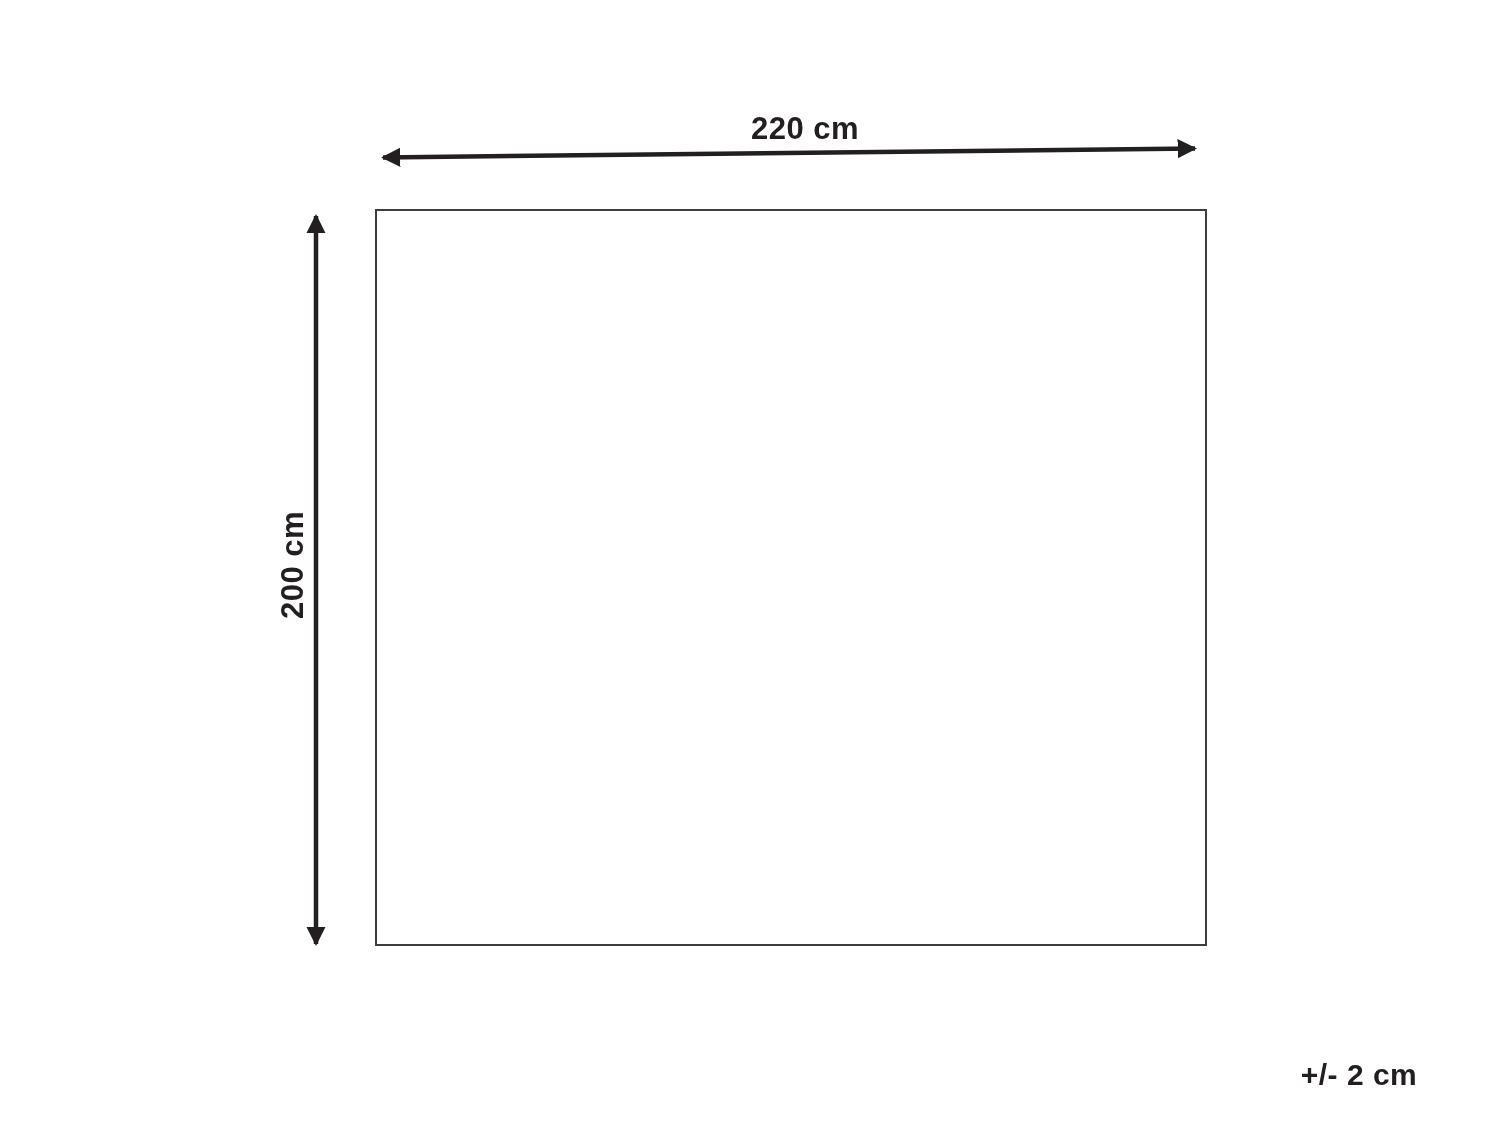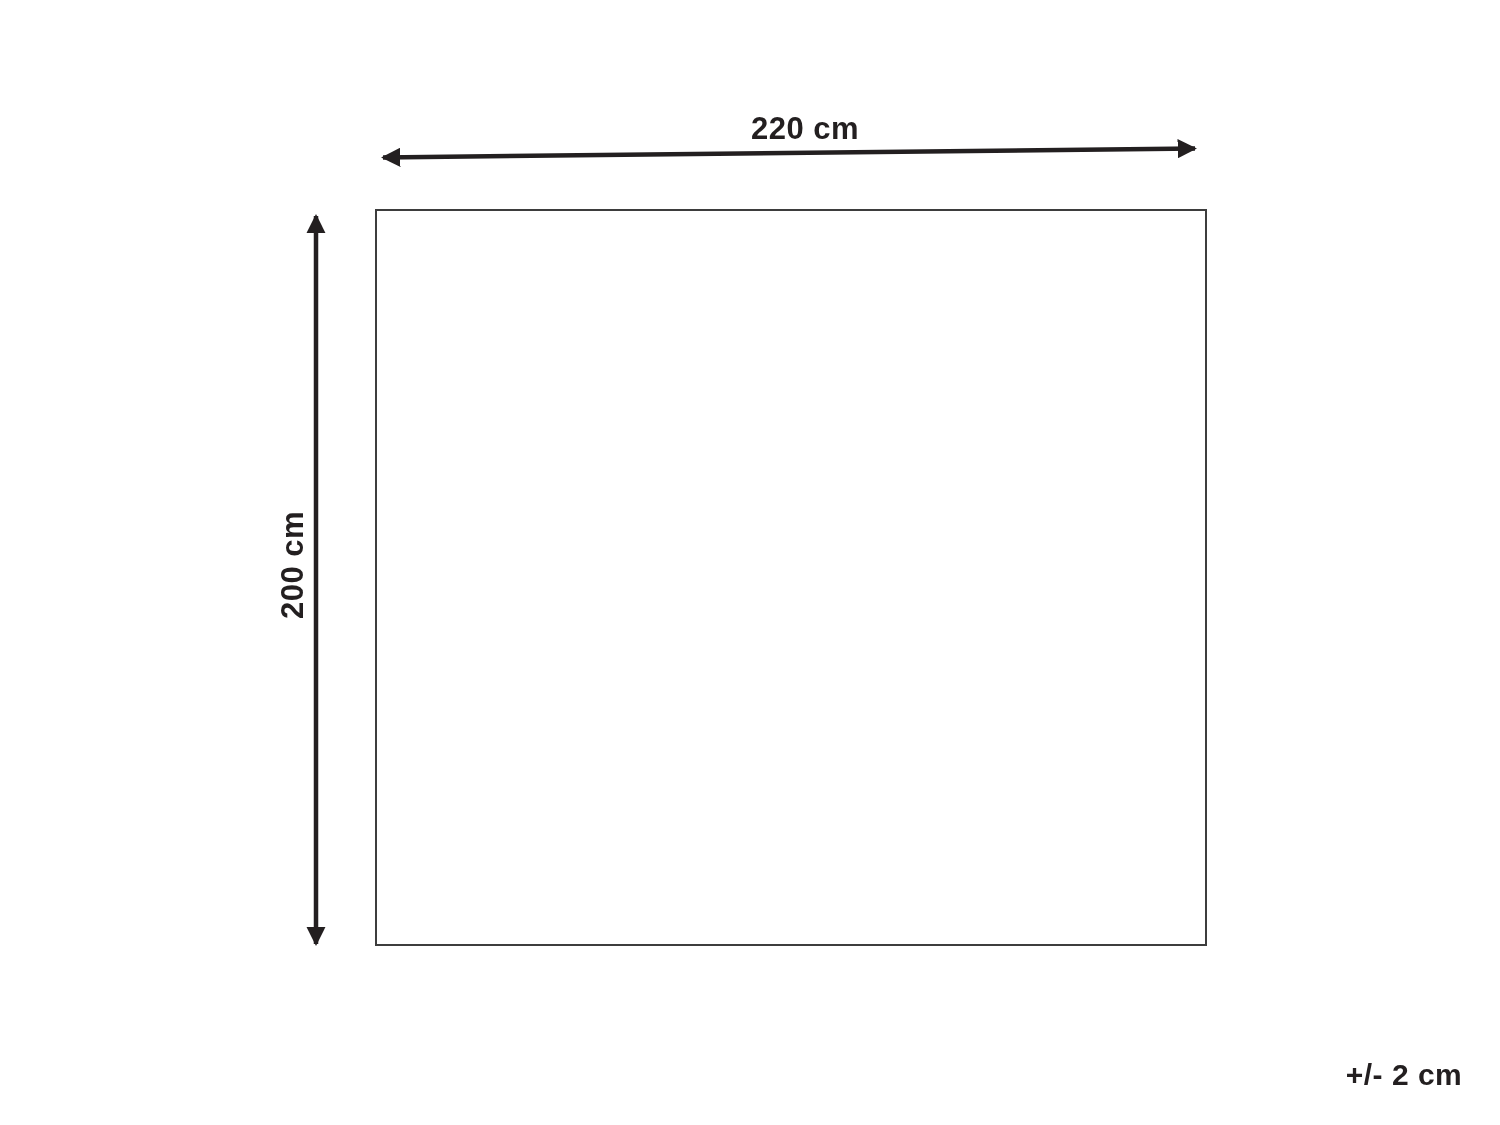--- a/index.html
+++ b/index.html
@@ -35,21 +35,21 @@
     left: 805px;
     top: 113px;
     transform: translateX(-50%);
   }
   .dim-label--height {
     left: 292px;
     top: 565px;
     transform: translate(-50%, -50%) rotate(-90deg);
   }
   .dim-label--tolerance {
-    left: 1404px;
+    left: 1359px;
     top: 1075px;
     transform: translate(-50%, -50%);
     font-size: 30px;
   }
 </style>
 </head>
 <body>
 
 <div class="canvas">
 

